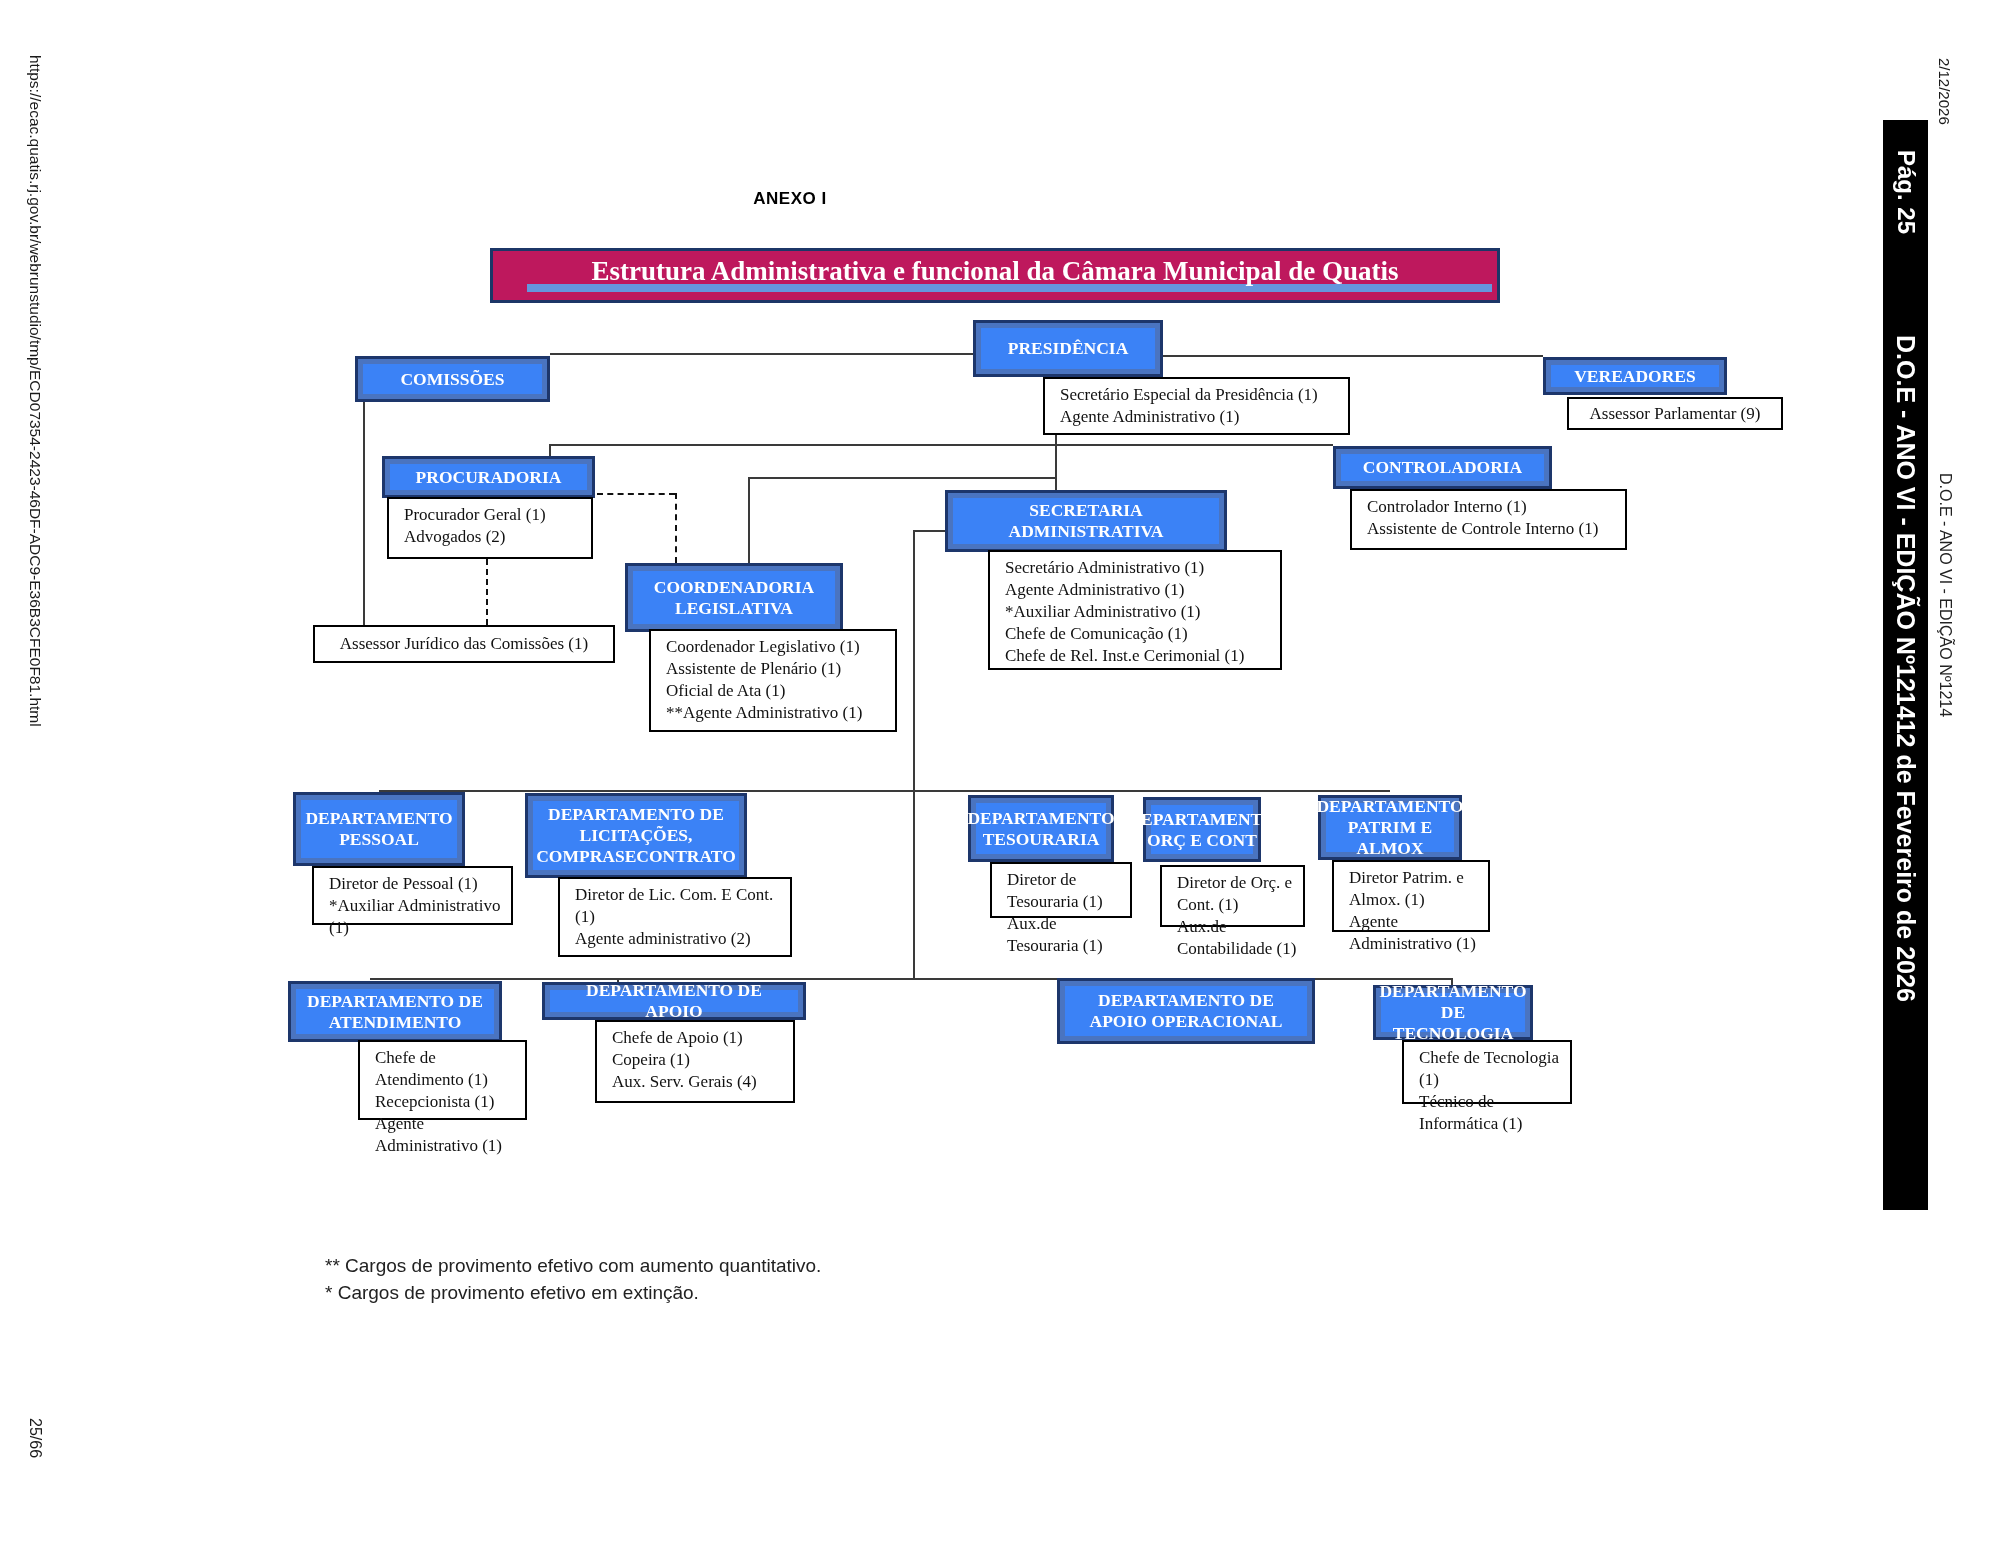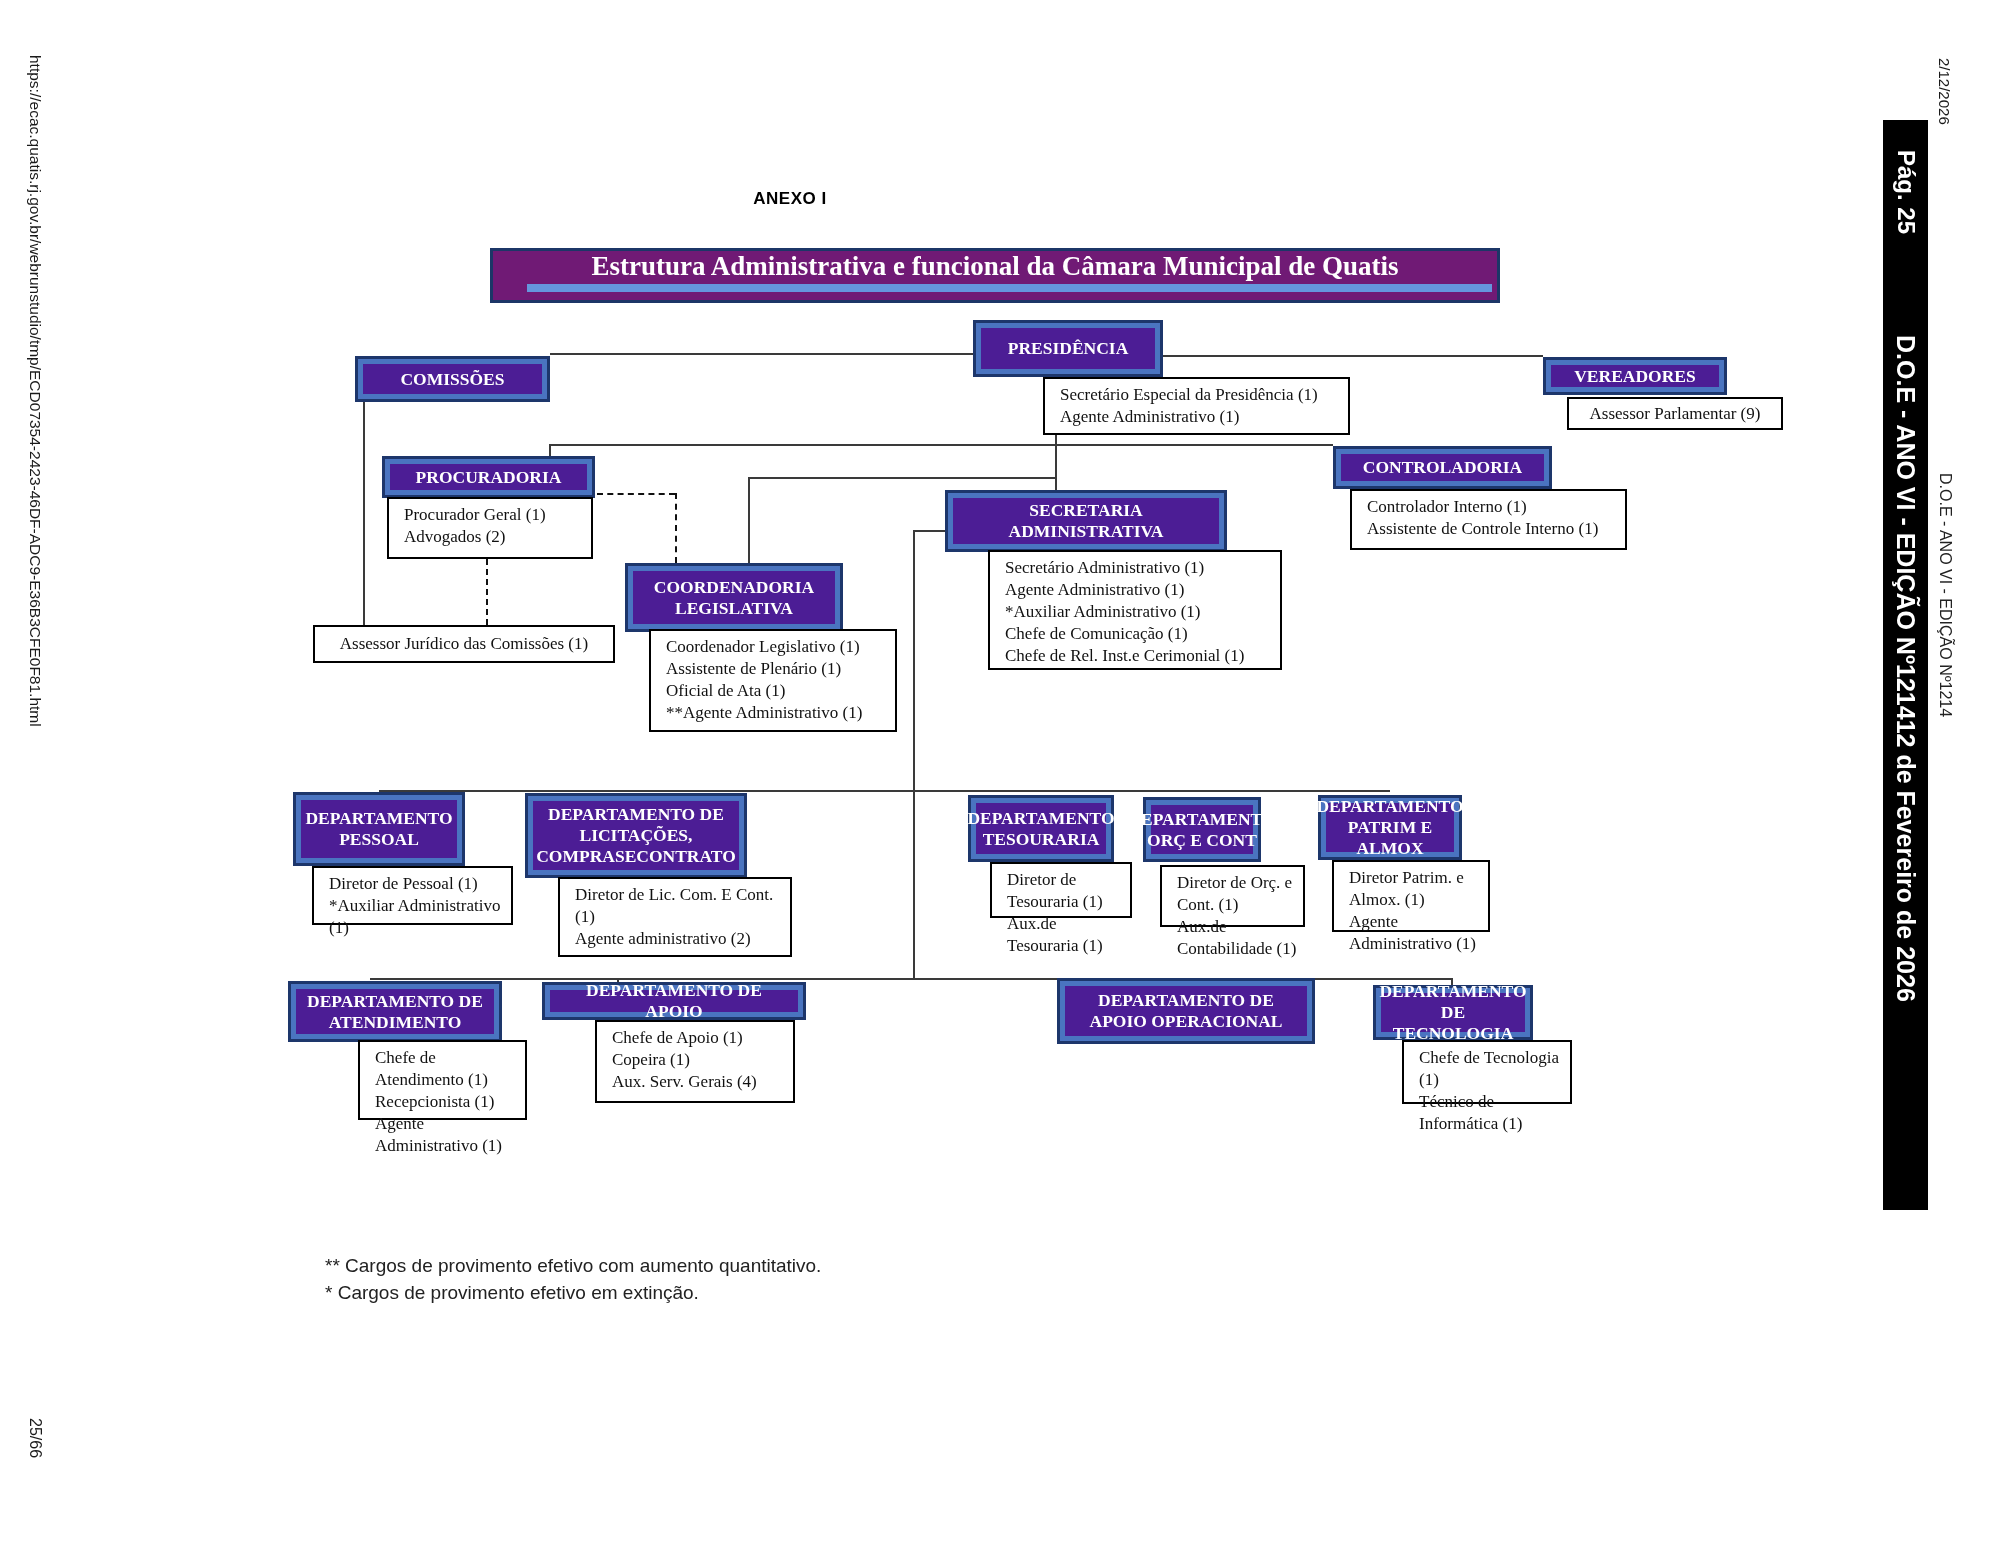--- a/index.html
+++ b/index.html
@@ -16,29 +16,29 @@
   #edition-side { left:1936px; top:473px; font-size:16px; color:#222; }
   #blackbar { position:absolute; left:1883px; top:120px; width:45px; height:1090px; background:#000; }
   #blackbar .vtext { color:#fff; font-weight:bold; left:50%; transform:translateX(-50%); }
   #pag-label { top:30px; font-size:24px; }
   #edition-banner { top:215px; font-size:25px; }
 
   
   #anexo { position:absolute; left:690px; top:189px; width:200px; text-align:center;
            font:bold 17px/20px "Liberation Sans", sans-serif; color:#000; letter-spacing:.5px; }
   #title-banner { position:absolute; left:490px; top:248px; width:1010px; height:55px;
-           box-sizing:border-box; border:3px solid #1c3667; background:#701a75;
-           display:flex; align-items:flex-start; justify-content:center; }
+           box-sizing:border-box; border:3px solid #1c3667; background:#be185d;
+           display:flex; align-items:center; justify-content:center; }
   #title-banner .stripe { position:absolute; left:34px; right:5px; bottom:8px; height:8px; background:#6596dd; }
   #title-banner .ttl { position:relative; color:#fff; font:bold 27px "Liberation Serif", serif; margin-bottom:8px; }
 
   
   .bbox { position:absolute; box-sizing:border-box; border:3px solid #1d366b; background:#4a74c0;
           display:flex; align-items:center; justify-content:center; padding:5px; }
-  .bbox .inner { background:#4c1d95; color:#fff; width:100%; height:100%; box-sizing:border-box;
+  .bbox .inner { background:#3b82f6; color:#fff; width:100%; height:100%; box-sizing:border-box;
           display:flex; align-items:center; justify-content:center; text-align:center;
           font:bold 17.5px/21px "Liberation Serif", serif; padding:1px 11px; }
   .wbox { position:absolute; box-sizing:border-box; border:2px solid #000; background:#fff;
           font:17px/22px "Liberation Serif", serif; color:#111; padding:5px 6px 3px 15px; }
   .wbox.center { display:flex; align-items:center; justify-content:center; text-align:center; padding:3px; }
 
   
   #b-comissoes     { left:355px;  top:356px; width:195px; height:46px; }
   #b-presidencia   { left:973px;  top:320px; width:190px; height:57px; }
   #b-vereadores    { left:1543px; top:357px; width:184px; height:38px; }

